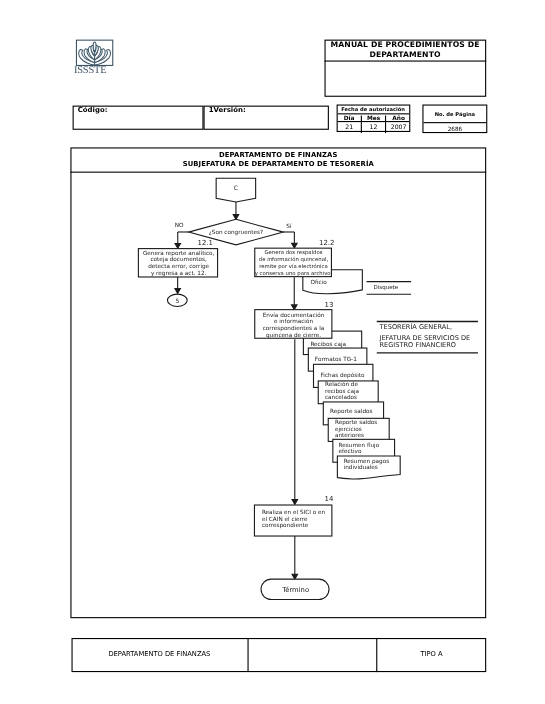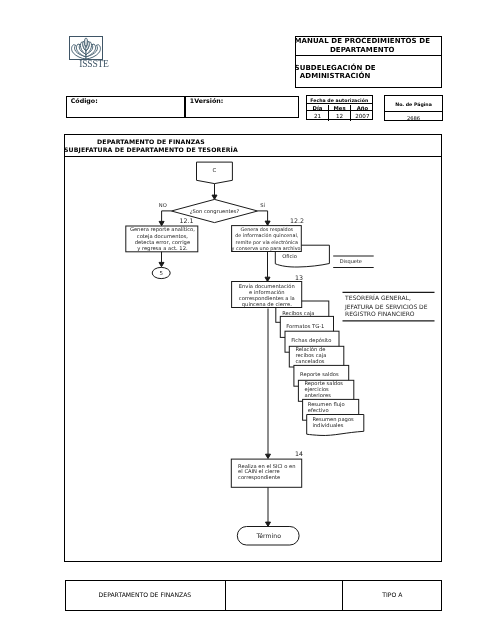--- a/index.html
+++ b/index.html
@@ -1,24 +1,24 @@
 <!DOCTYPE html>
 <html><head>
 <meta charset="utf-8">
 <style>
   html,body{margin:0;padding:0;}
   body{width:495px;height:640px;background:#fff;font-family:"DejaVu Sans",sans-serif;color:#000;overflow:hidden;}
   #page{position:relative;width:495px;height:640px;background:#fff;}
   .abs{position:absolute;}
   .bx{position:absolute;border:1px solid #000;box-sizing:border-box;}
-  .ctr{display:flex;align-items:center;text-align:center;}
+  .ctr{display:flex;align-items:center;justify-content:center;text-align:center;}
 
   
   #logo-box{position:absolute;left:69px;top:36px;width:34px;height:24px;border:1px solid #3f5566;box-sizing:border-box;}
-  #logo-text{left:76px;top:60px;width:36px;text-align:center;font-family:"Liberation Serif",serif;
+  #logo-text{left:64px;top:60px;width:36px;text-align:center;font-family:"Liberation Serif",serif;
              font-size:9.5px;line-height:9px;color:#3f5566;letter-spacing:-0.2px;}
   #title-box{left:112.5px;top:36.4px;width:172.5px;height:51.7px;}
   #title-box .t{font-size:7.2px;font-weight:bold;letter-spacing:0.15px;position:relative;top:2.5px;}
   #manual-box{left:294.5px;top:36.4px;width:147.5px;height:51.8px;}
   #manual-top{left:294.5px;top:36.4px;width:147.5px;height:19.6px;border-bottom:1px solid #000;box-sizing:border-box;}
   #manual-bot{left:294.5px;top:56.1px;width:147.5px;height:32.1px;}
   .hdr-t{font-size:7px;font-weight:bold;line-height:8.2px;text-align:center;letter-spacing:0.1px;}
 
   #row2-box{left:66.2px;top:95.7px;width:119.1px;height:22.6px;}
   #row2-box2{left:185.3px;top:95.7px;width:114.2px;height:22.6px;}
@@ -82,26 +82,20 @@
     </svg>
   </div>
   <div id="logo-text" class="abs">ISSSTE</div>
 
 
   <div id="manual-box" class="bx"></div>
   <div id="manual-top" class="abs ctr">
     <div class="hdr-t">
       <div>MANUAL DE PROCEDIMIENTOS DE</div>
       <div>DEPARTAMENTO</div>
-    </div>
-  </div>
-  <div id="manual-bot" class="abs ctr">
-    <div class="hdr-t">
-      <div>SUBDELEGACIÓN DE</div>
-      <div>ADMINISTRACIÓN</div>
     </div>
   </div>
 
   <div id="row2-box" class="bx">
     <div class="lbl">Código:</div>
   </div>
   <div id="row2-box2" class="bx">
     <div class="lbl">1Versión:</div>
   </div>
 

